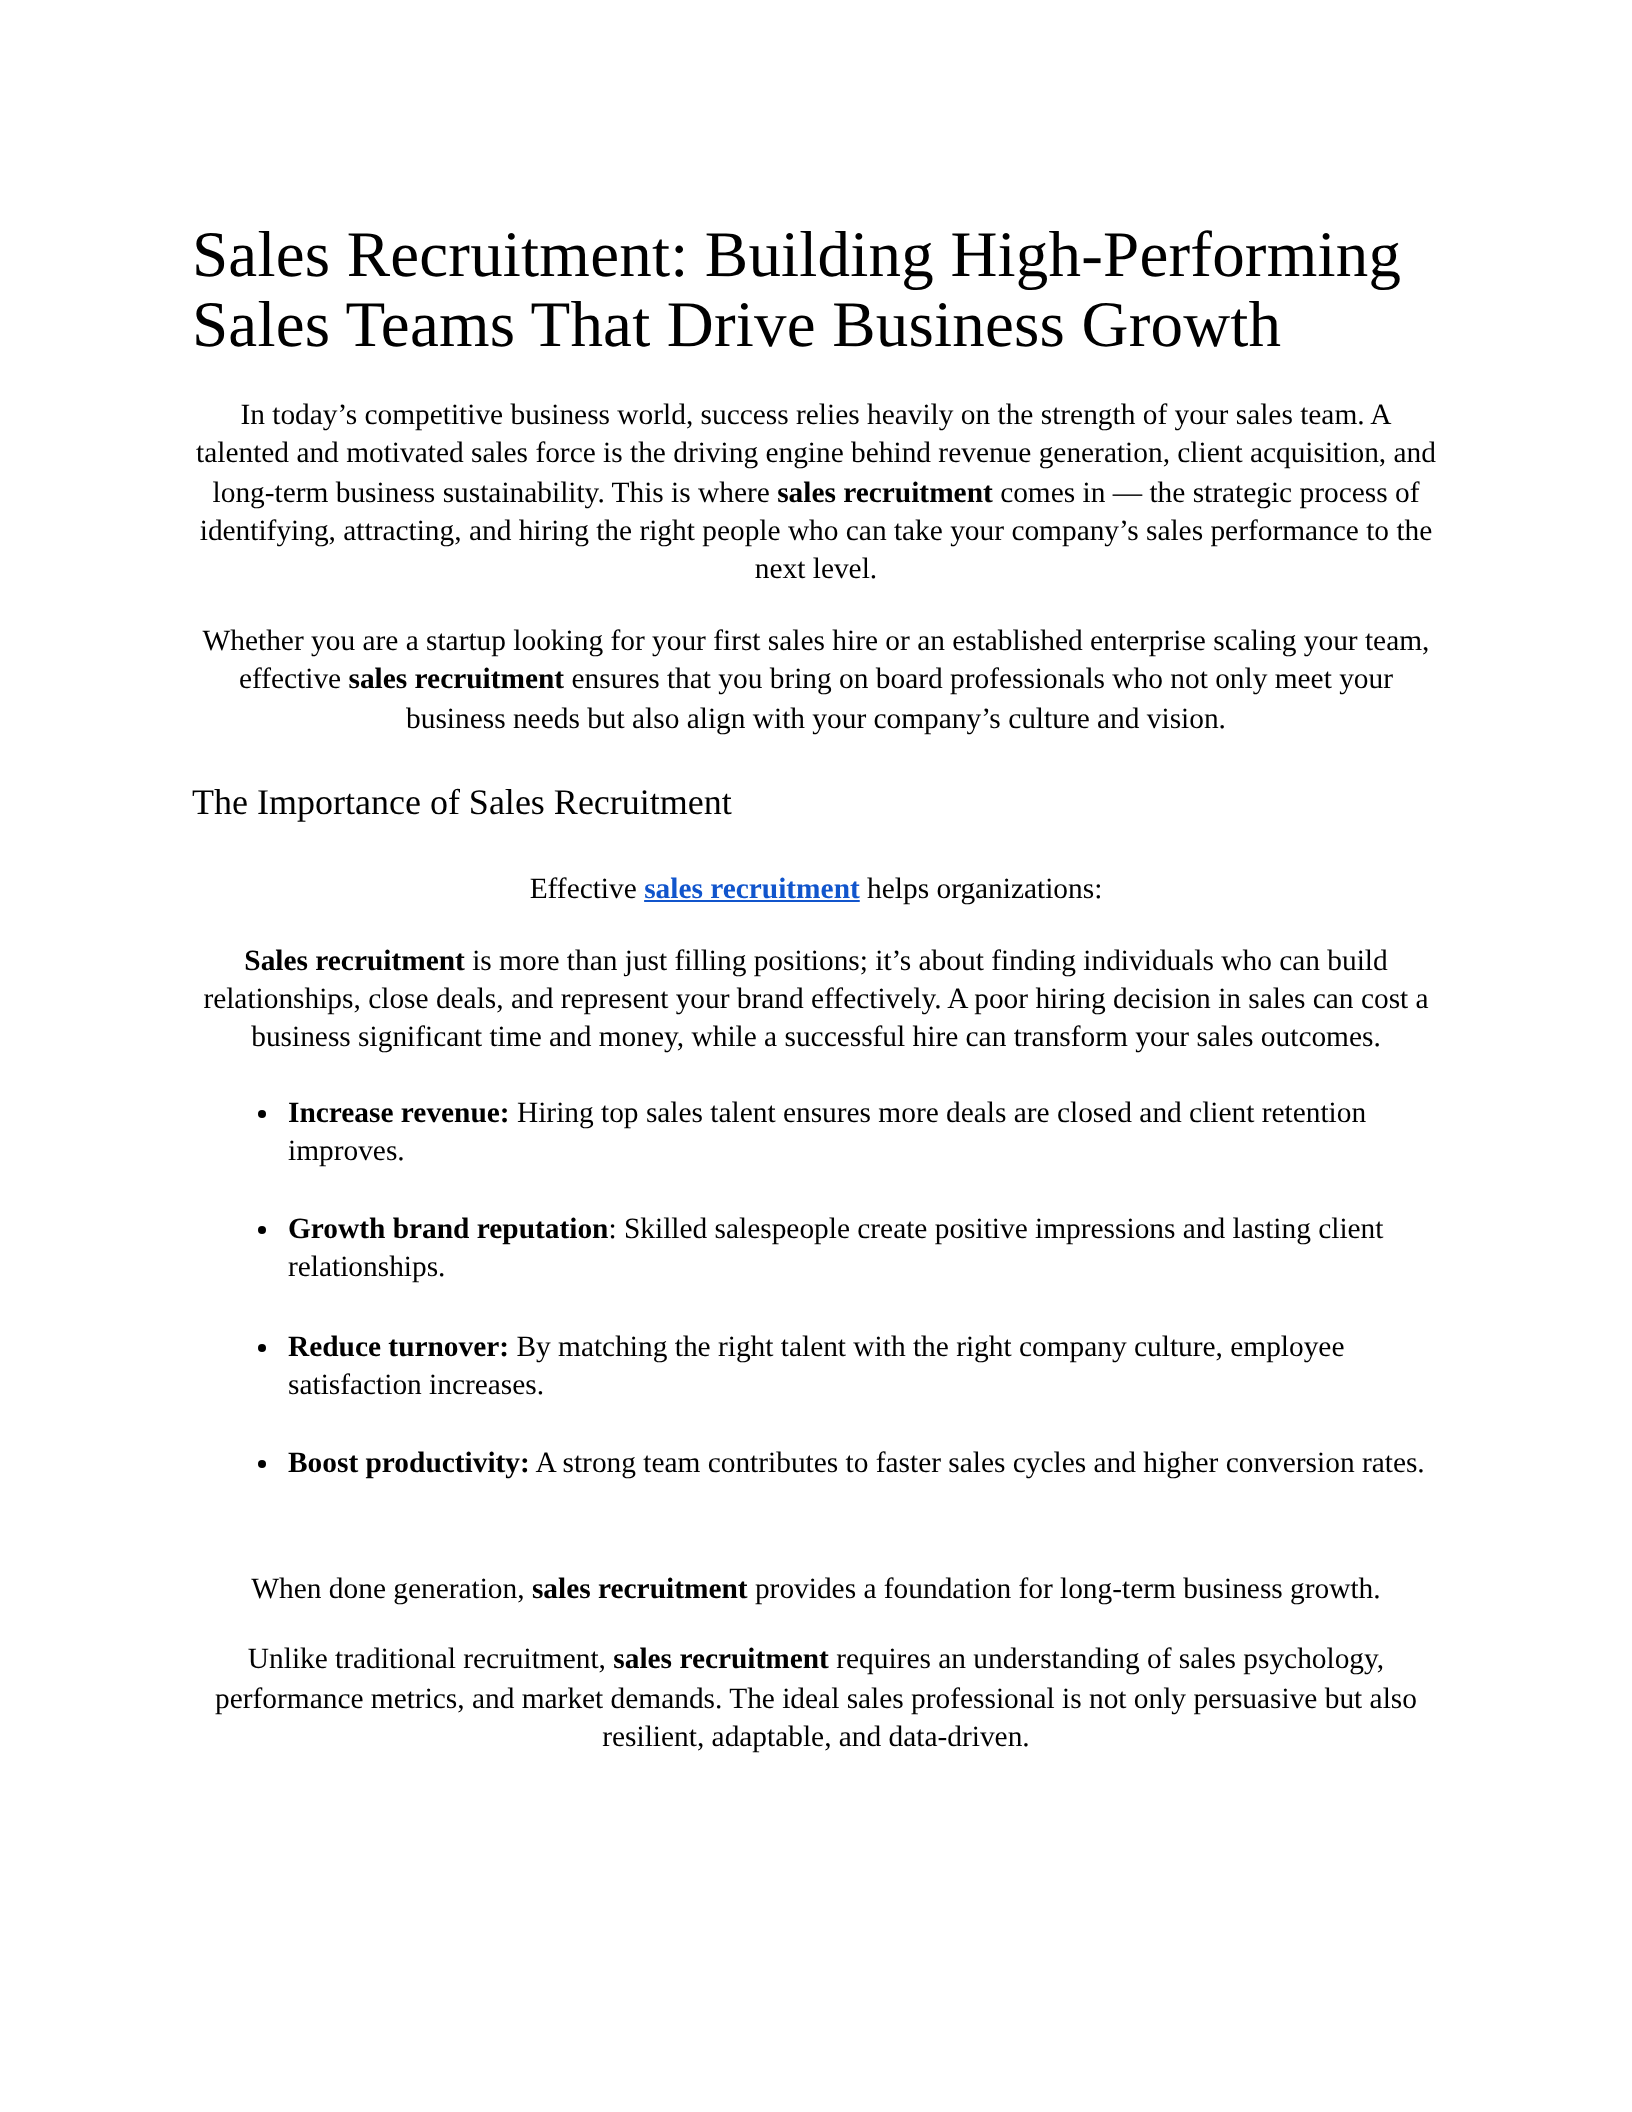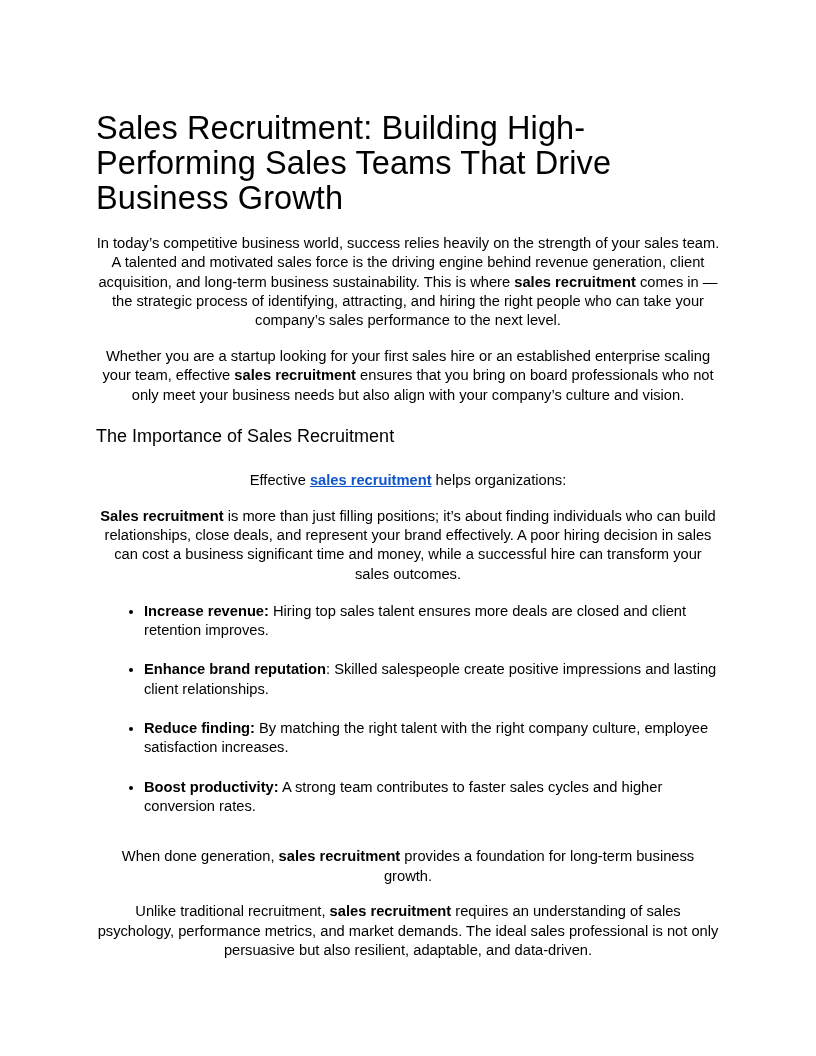--- a/index.html
+++ b/index.html
@@ -8,21 +8,21 @@
     background: #ffffff;
   }
   .page {
     position: relative;
     width: 816px;
     height: 1056px;
     box-sizing: border-box;
     padding: 111px 96px 96px 96px;
     background: #ffffff;
     color: #000000;
-    font-family: Liberation Sans, sans-serif;
+    font-family: Liberation Serif, serif;
     overflow: hidden;
   }
   h1.doc-title {
     font-size: 32.5px;
     font-weight: 400;
     line-height: 35px;
     margin: 0 0 18px 0;
     letter-spacing: 0.1px;
   }
   h2.doc-heading {
@@ -31,21 +31,21 @@
     line-height: 26px;
     margin: 18px 0 22px 0;
   }
   p.doc-p {
     font-size: 14.7px;
     line-height: 19.3px;
     margin: 0 0 16.5px 0;
     text-align: center;
   }
   ul.doc-list {
-    margin: 18px 0 31px 0;
+    margin: 18px 0 43px 0;
     padding: 0 0 0 48px;
     list-style: disc outside;
   }
   ul.doc-list li {
     font-size: 14.7px;
     line-height: 19.3px;
     margin: 0 0 20px 0;
     padding-left: 0;
   }
   ul.doc-list li:last-child { margin-bottom: 0; }
@@ -62,20 +62,20 @@
 <div class="page">
   <h1 class="doc-title">Sales Recruitment: Building High-Performing Sales Teams That Drive Business Growth</h1>
   <div id="doc-content">
       <p class="doc-p"><span>In today’s competitive business world, success relies heavily on the strength of your sales team. A talented and motivated sales force is the driving engine behind revenue generation, client acquisition, and long-term business sustainability. This is where </span><strong>sales recruitment</strong><span> comes in — the strategic process of identifying, attracting, and hiring the right people who can take your company’s sales performance to the next level.</span></p>
       <p class="doc-p"><span>Whether you are a startup looking for your first sales hire or an established enterprise scaling your team, effective </span><strong>sales recruitment</strong><span> ensures that you bring on board professionals who not only meet your business needs but also align with your company’s culture and vision.</span></p>
       <h2 class="doc-heading">The Importance of Sales Recruitment</h2>
       <p class="doc-p"><span>Effective </span><a class="doc-link" style="color: rgb(17, 85, 204);">sales recruitment</a><span> helps organizations:</span></p>
       <p class="doc-p"><strong>Sales recruitment</strong><span> is more than just filling positions; it’s about finding individuals who can build relationships, close deals, and represent your brand effectively. A poor hiring decision in sales can cost a business significant time and money, while a successful hire can transform your sales outcomes.</span></p>
       <ul class="doc-list">
         <li><strong>Increase revenue:</strong><span> Hiring top sales talent ensures more deals are closed and client retention improves.</span></li>
-        <li><strong>Enhance brand reputation</strong><span>: Skilled salespeople create positive impressions and lasting client relationships.</span></li>
-        <li><strong>Reduce finding:</strong><span> By matching the right talent with the right company culture, employee satisfaction increases.</span></li>
+        <li><strong>Growth brand reputation</strong><span>: Skilled salespeople create positive impressions and lasting client relationships.</span></li>
+        <li><strong>Reduce turnover:</strong><span> By matching the right talent with the right company culture, employee satisfaction increases.</span></li>
         <li><strong>Boost productivity:</strong><span> A strong team contributes to faster sales cycles and higher conversion rates.</span></li>
       </ul>
       <p class="doc-p"><span>When done generation, </span><strong>sales recruitment</strong><span> provides a foundation for long-term business growth.</span></p>
       <p class="doc-p"><span>Unlike traditional recruitment, </span><strong>sales recruitment</strong><span> requires an understanding of sales psychology, performance metrics, and market demands. The ideal sales professional is not only persuasive but also resilient, adaptable, and data-driven.</span></p>
     </div>
 </div>
 
 </body></html>

